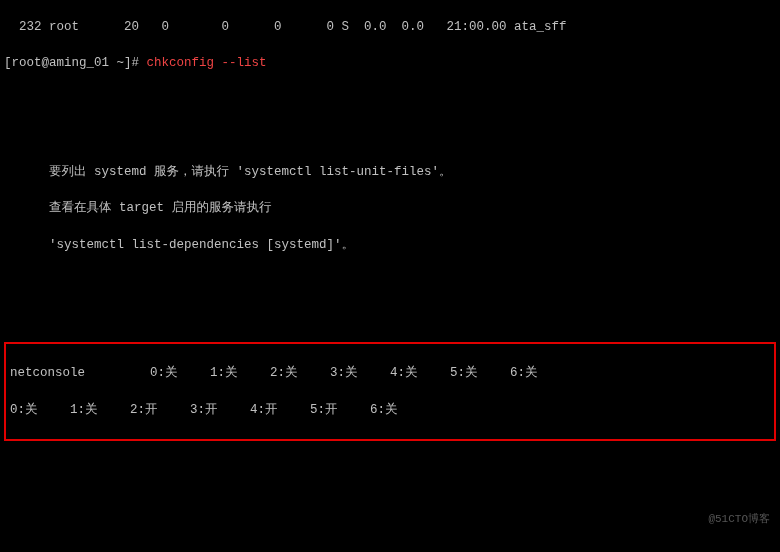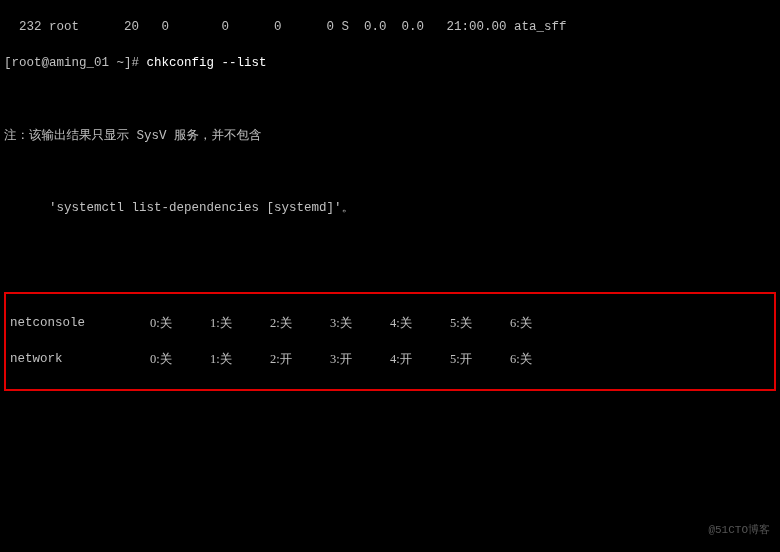--- a/index.html
+++ b/index.html
@@ -12,52 +12,53 @@
     line-height: 1.45;
     width: 780px;
     height: 552px;
     overflow: hidden;
     position: relative;
   }
   .term {
     padding: 0 4px;
     white-space: pre;
   }
-  .white { color: #ffffff; }
+  .white { color: #ef4444; }
   .redbox {
     border: 2px solid #e00000;
     padding: 2px 4px;
-    margin: 2px 0;
+    margin: 16px 0;
   }
   .row { display: flex; }
   .svc-name { width: 140px; display: inline-block; }
-  .lvl { width: 60px; display: inline-block; font-family: Liberation Serif, serif; }
+  .lvl { width: 60px; display: inline-block; }
   .watermark {
     position: absolute;
     right: 10px;
-    bottom: 13px;
+    bottom: 24px;
     color: #555;
     font-size: 11px;
   }
 </style>
 </head>
 <body>
 
 <div class="term">
 <div>  232 root      20   0       0      0      0 S  0.0  0.0   21:00.00 ata_sff</div>
 <div><span>[root@aming_01 ~]#</span> <span class="white">chkconfig --list</span></div>
 <div> </div>
-<div>注：该输出结果只显示 SysV 服务，并不包含</div>
 <div> </div>
+<div>      要列出 systemd 服务，请执行 'systemctl list-unit-files'。</div>
+<div>      查看在具体 target 启用的服务请执行</div>
 <div>      'systemctl list-dependencies [systemd]'。</div>
 <div> </div>
 
 <div class="redbox">
 <div class="row"><span class="svc-name">netconsole</span><span class="lvl">0:关</span><span class="lvl">1:关</span><span class="lvl">2:关</span><span class="lvl">3:关</span><span class="lvl">4:关</span><span class="lvl">5:关</span><span class="lvl">6:关</span></div>
-<div class="row"><span class="svc-name">network</span><span class="lvl">0:关</span><span class="lvl">1:关</span><span class="lvl">2:开</span><span class="lvl">3:开</span><span class="lvl">4:开</span><span class="lvl">5:开</span><span class="lvl">6:关</span></div>
+<div class="row"><span class="lvl">0:关</span><span class="lvl">1:关</span><span class="lvl">2:开</span><span class="lvl">3:开</span><span class="lvl">4:开</span><span class="lvl">5:开</span><span class="lvl">6:关</span></div>
 </div>
 
 
 
 
 
 
 
 
 

